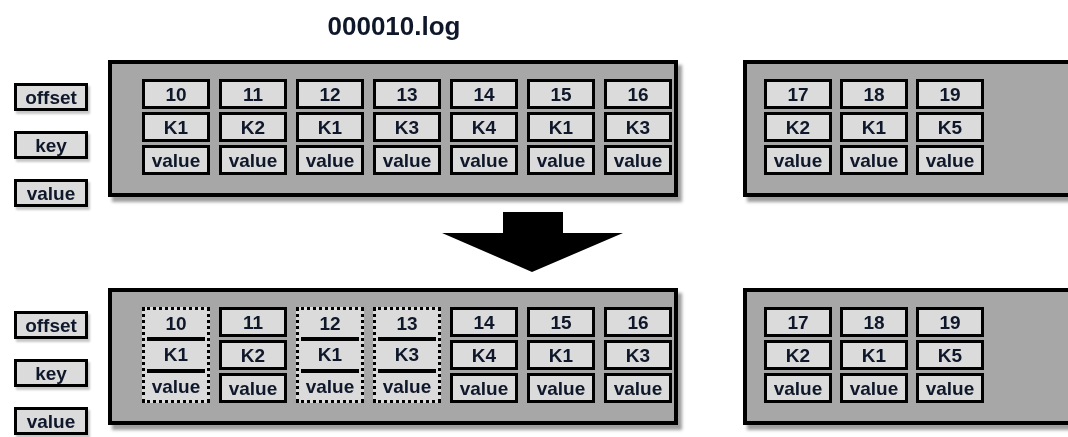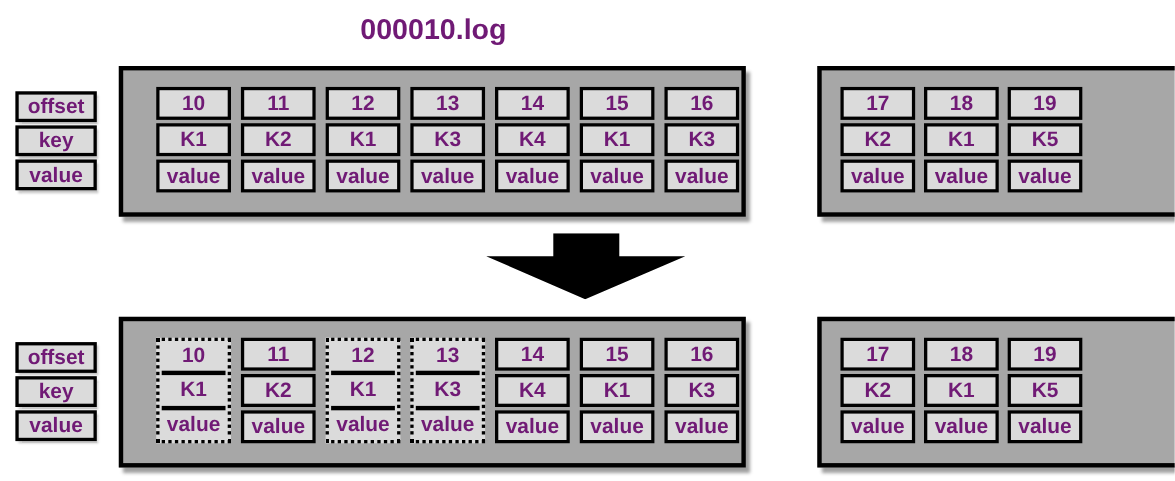--- a/index.html
+++ b/index.html
@@ -1,18 +1,18 @@
 <!DOCTYPE html>
 <html><head>
 <meta charset="utf-8">
 <style>
   html,body{margin:0;padding:0;background:#ffffff;}
   .canvas{
     position:relative;width:1068px;height:437px;background:#ffffff;
-    font-family:"Liberation Sans",sans-serif;font-weight:bold;color:#701a75;
+    font-family:"Liberation Sans",sans-serif;font-weight:bold;color:#0f172a;
     overflow:hidden;
   }
   .title{
     position:absolute;top:11px;transform:translateX(-50%);
     font-size:26px;font-weight:bold;white-space:nowrap;letter-spacing:0px;
   }
   .panel{
     position:absolute;height:137px;box-sizing:border-box;
     background:#a7a7a7;border:4px solid #000;
     box-shadow:4px 5px 3px rgba(0,0,0,0.38);
@@ -36,21 +36,21 @@
     border:3px dotted #000;background:#dbdbdb;justify-content:stretch;
   }
   .record.dotted .cell{
     border:none;background:transparent;flex:1 1 auto;height:auto;
   }
   .record.dotted .sep{
     flex:0 0 auto;height:4px;background:#000;margin:0 2px;
   }
   .legend{
     position:absolute;left:14px;width:74px;
-    display:flex;flex-direction:column;gap:3px;
+    display:flex;flex-direction:column;gap:20px;
   }
   .legend-top{top:83px;}
   .legend-bottom{top:311px;}
   .legend .cell{
     height:28px;box-sizing:border-box;border:3px solid #000;background:#dbdbdb;
     display:flex;align-items:center;justify-content:center;
     font-size:19px;line-height:1;
     box-shadow:2px 3px 2px rgba(0,0,0,0.22);
   }
   .arrow{position:absolute;left:442px;top:212px;}

